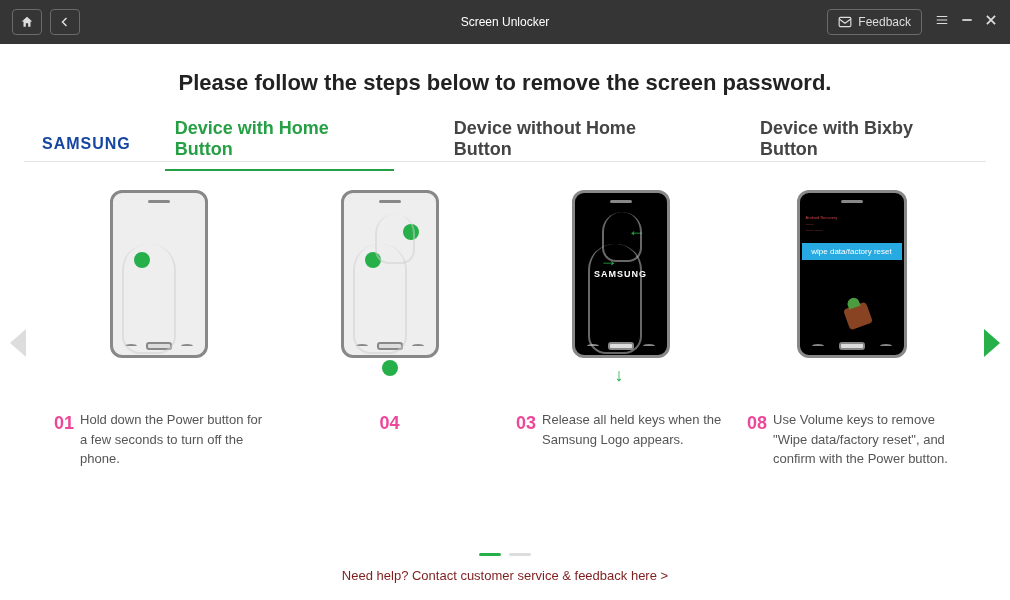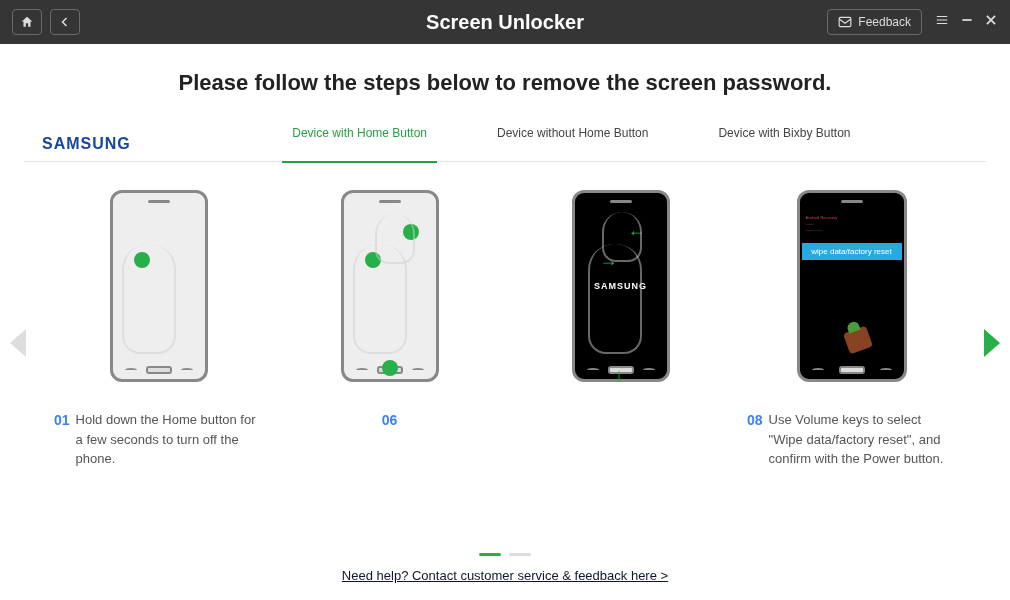--- a/index.html
+++ b/index.html
@@ -1,60 +1,60 @@
 <!DOCTYPE html>
 <html><head>
   <meta charset="utf-8">
   <style>
     * { margin: 0; padding: 0; box-sizing: border-box; }
     body { font-family: -apple-system, BlinkMacSystemFont, "Segoe UI", Arial, sans-serif; width: 1010px; height: 600px; overflow: hidden; background: #fff; }
     .titlebar { height: 44px; background: #353535; display: flex; align-items: center; padding: 0 12px; position: relative; }
     .titlebar .left { display: flex; gap: 8px; }
     .icon-btn { width: 30px; height: 26px; border: 1px solid #6a6a6a; border-radius: 4px; background: transparent; display: flex; align-items: center; justify-content: center; color: #ddd; cursor: pointer; }
-    .title { position: absolute; left: 50%; transform: translateX(-50%); color: #fff; font-size: 20px; font-weight: 700; }
+    .title { position: absolute; left: 50%; transform: translateX(-50%); color: #fff; font-size: 12px; font-weight: 400; }
     .titlebar .right { margin-left: auto; display: flex; align-items: center; gap: 12px; justify-content: center; }
     .feedback-btn { height: 26px; border: 1px solid #6a6a6a; border-radius: 4px; background: transparent; color: #ddd; display: flex; align-items: center; gap: 6px; padding: 0 10px; font-size: 12px; cursor: pointer; }
     .winctrls { display: flex; align-items: center; gap: 10px; color: #ddd; }
     .winctrls > span { cursor: pointer; font-size: 16px; }
     .content { padding: 26px 24px 0; position: relative; height: calc(100% - 44px); }
     .heading { text-align: center; font-size: 22px; font-weight: 700; color: #222; margin-bottom: 30px; }
     .tabbar { display: flex; align-items: center; border-bottom: 1px solid #e4e4e4; padding: 0 18px; position: relative; height: 36px; }
     .brand { color: #1646a0; font-weight: 700; letter-spacing: 1px; font-size: 16px; margin-right: 44px; }
     .tabs { display: flex; gap: 70px; flex: 1; justify-content: center; }
-    .tab { font-size: 12px; color: #444; padding-bottom: 22px; cursor: pointer; position: relative; }
+    .tab { font-size: 18px; color: #444; padding-bottom: 10px; cursor: pointer; position: relative; font-weight: bold; }
     .tab.active { color: #26a044; }
     .tab.active::after { content: ''; position: absolute; left: -10px; right: -10px; bottom: -1px; height: 2px; background: #26a044; }
     .steps { display: flex; gap: 18px; margin-top: 28px; padding: 0 28px; }
     .step { flex: 1; display: flex; flex-direction: column; align-items: center; }
     .phone-wrap { height: 210px; display: flex; align-items: flex-start; justify-content: center; position: relative; }
-    .phone { width: 98px; height: 192px; border: 3px solid #888; border-radius: 12px; background: #eee; position: relative; }
+    .phone { width: 98px; height: 168px; border: 3px solid #888; border-radius: 12px; background: #eee; position: relative; }
     .phone .speaker { width: 22px; height: 3px; background: #888; border-radius: 2px; position: absolute; top: 7px; left: 50%; transform: translateX(-50%); }
     .phone .home { width: 26px; height: 8px; border: 2px solid #888; border-radius: 3px; position: absolute; bottom: 5px; left: 50%; transform: translateX(-50%); background: #ddd; }
     .phone .softl, .phone .softr { position: absolute; bottom: 7px; width: 12px; height: 4px; border-top: 2px solid #888; border-radius: 50%; }
     .phone .softl { left: 12px; } .phone .softr { right: 12px; }
     .phone.dark { background: #000; }
     .phone.dark .screen { position: absolute; top: 17px; bottom: 18px; left: 3px; right: 3px; background: #000; display: flex; align-items: center; justify-content: center; }
     .samsung-logo { color: #fff; font-size: 9px; font-weight: 700; letter-spacing: 1px; }
     .green-dot { width: 16px; height: 16px; background: #27b04a; border-radius: 50%; position: absolute; }
     .hand { position: absolute; width: 54px; height: 110px; border: 2px solid #d0d0d0; border-radius: 26px 26px 18px 18px; border-top: none; opacity: 0.5; }
     .arrow { position: absolute; color: #27b04a; font-size: 18px; font-weight: bold; }
     .wipe-banner { position: absolute; top: 50px; left: 0; right: 0; background: #27aae1; color: #fff; font-size: 8px; padding: 4px 3px; text-align: center; margin: 0 2px; }
     .droid { position: absolute; bottom: 28px; left: 46px; width: 24px; height: 22px; background: #884422; border-radius: 4px; transform: rotate(-20deg); }
     .droid::before { content: ''; position: absolute; top: -8px; left: 6px; width: 12px; height: 10px; background: #4a9c3e; border-radius: 6px 6px 0 0; }
     .recovery-text { position: absolute; top: 22px; left: 6px; color: #c44; font-size: 4px; line-height: 6px; }
     .step-desc { display: flex; gap: 6px; margin-top: 10px; font-size: 13px; color: #555; line-height: 1.5; padding: 0 2px; }
-    .step-num { color: #3b82f6; font-size: 14px; font-weight: 700; flex-shrink: 0; }
+    .step-num { color: #ec4899; font-size: 18px; font-weight: 700; flex-shrink: 0; }
     .nav-arrow { position: absolute; top: 285px; width: 0; height: 0; cursor: pointer; }
     .nav-arrow.left { left: 10px; border-top: 14px solid transparent; border-bottom: 14px solid transparent; border-right: 16px solid #ddd; }
     .nav-arrow.right { right: 10px; border-top: 14px solid transparent; border-bottom: 14px solid transparent; border-left: 16px solid #27b04a; }
     .footer { position: absolute; bottom: 16px; left: 0; right: 0; text-align: center; }
     .pager { display: flex; gap: 8px; justify-content: center; margin-bottom: 10px; }
     .pager .dot { width: 22px; height: 3px; background: #ddd; border-radius: 2px; }
     .pager .dot.active { background: #27b04a; }
-    .help-link { color: #0f172a; font-size: 13px; text-decoration: underline; cursor: pointer; }
+    .help-link { color: #7f1d1d; font-size: 13px; cursor: pointer; }
   </style>
 </head>
 <body>
 
 <div class="titlebar">
   <div class="left">
     <button class="icon-btn">
       <svg width="14" height="14" viewBox="0 0 24 24" fill="#ddd">
           <path d="M12 3l9 8h-3v9h-4v-6h-4v6H6v-9H3z"></path>
         </svg>
@@ -114,77 +114,81 @@
           <div class="speaker"></div>
             <div class="home"></div>
             <div class="softl"></div>
             <div class="softr"></div>
         </div>
         <div class="green-dot" style="right: 58px; top: 62px;"></div>
         <div class="hand" style="right: 32px; top: 54px;"></div>
       </div>
       <div class="step-desc">
         <span class="step-num">01</span>
-        <span>Hold down the Home button for a few seconds to turn off the phone.</span>
+        <span>Hold down the Power button for a few seconds to turn off the phone.</span>
       </div>
     </div>
 
     <div class="step">
       <div class="phone-wrap">
         <div class="phone">
           <div class="speaker"></div>
             <div class="home"></div>
             <div class="softl"></div>
             <div class="softr"></div>
         </div>
         <div class="green-dot" style="left: 62px; top: 34px;"></div>
         <div class="green-dot" style="right: 58px; top: 62px;"></div>
         <div class="green-dot" style="left: 50%; margin-left: -8px; bottom: 24px;"></div>
         <div class="hand" style="left: 34px; top: 24px; width: 40px; height: 50px;"></div>
         <div class="hand" style="right: 32px; top: 54px;"></div>
       </div>
       <div class="step-desc">
-        <span class="step-num">06</span>
+        <span class="step-num">04</span>
       </div>
     </div>
 
     <div class="step">
       <div class="phone-wrap">
         <div class="phone dark">
           <div class="speaker"></div>
             <div class="home"></div>
             <div class="softl"></div>
             <div class="softr"></div>
           <div class="screen">
               <span class="samsung-logo">SAMSUNG</span>
             </div>
         </div>
         <span class="arrow" style="left: 56px; top: 30px;">←</span>
         <span class="arrow" style="right: 52px; top: 60px;">→</span>
         <span class="arrow" style="left: 50%; margin-left:-6px; bottom: 14px;">↓</span>
         <div class="hand" style="left: 30px; top: 22px; width: 40px; height: 50px;"></div>
         <div class="hand" style="right: 28px; top: 54px;"></div>
       </div>
+      <div class="step-desc">
+        <span class="step-num">03</span>
+        <span>Release all held keys when the Samsung Logo appears.</span>
+      </div>
     </div>
 
     <div class="step">
       <div class="phone-wrap">
         <div class="phone dark" style="width:110px;">
           <div class="speaker"></div>
             <div class="home"></div>
             <div class="softl"></div>
             <div class="softr"></div>
           <div class="recovery-text">Android Recovery<br>——<br>—— ——</div>
           <div class="wipe-banner">wipe data/factory reset</div>
           <div class="droid"></div>
         </div>
       </div>
       <div class="step-desc">
         <span class="step-num">08</span>
-        <span>Use Volume keys to select "Wipe data/factory reset", and confirm with the Power button.</span>
+        <span>Use Volume keys to remove "Wipe data/factory reset", and confirm with the Power button.</span>
       </div>
     </div>
   </div>
 
   <div class="nav-arrow left"></div>
   <div class="nav-arrow right"></div>
 
   <div class="footer">
     <div class="pager">
       <div class="dot active"></div>

